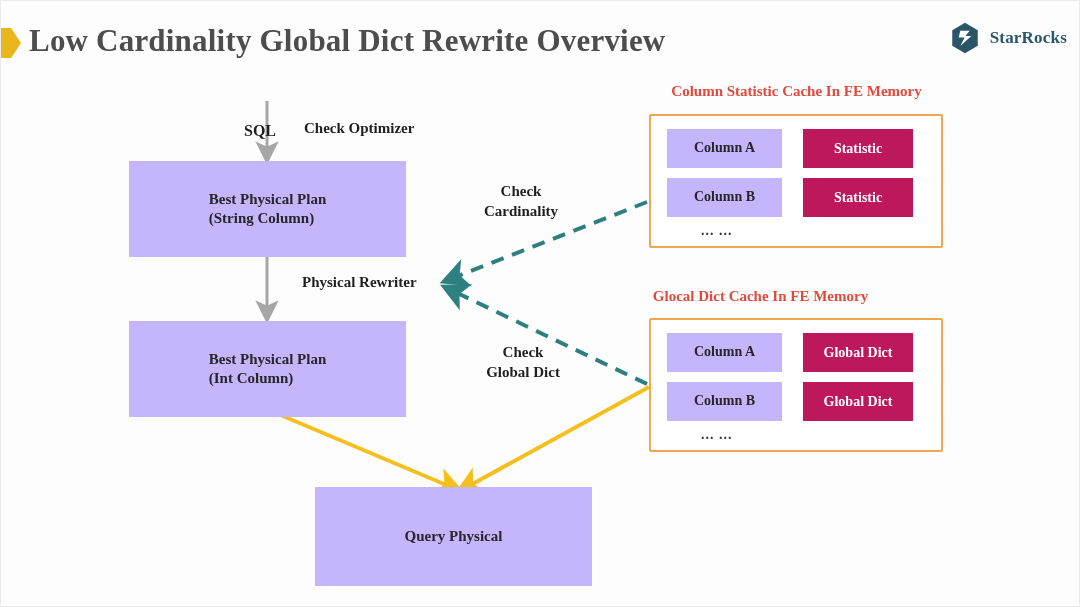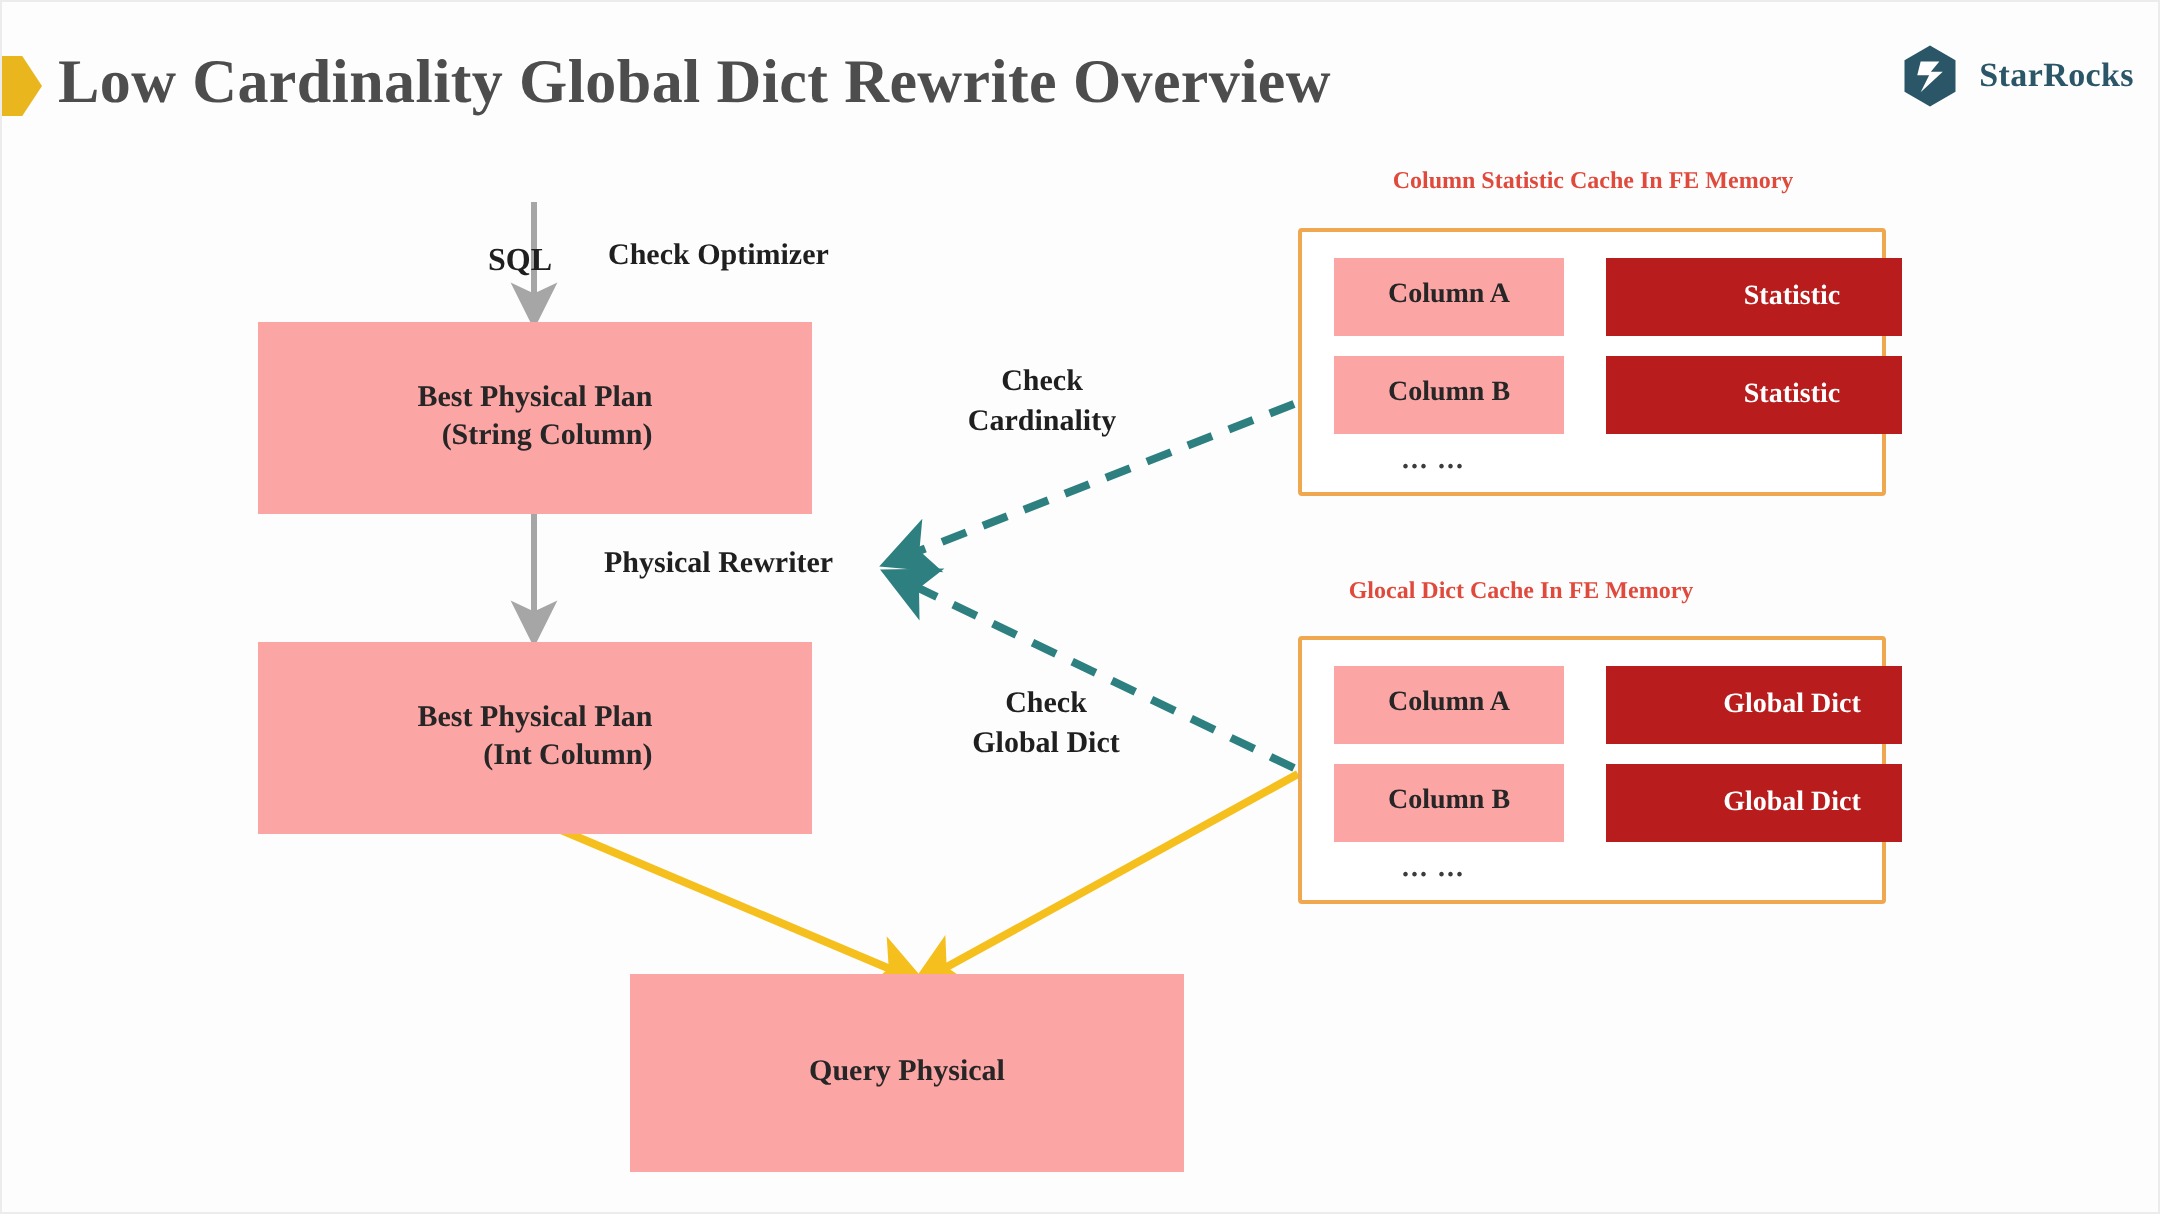--- a/index.html
+++ b/index.html
@@ -30,41 +30,40 @@
     display:flex;align-items:center;gap:8px;
   }
   #logo-mark{width:34px;height:34px;display:block;}
   #logo-text{
     font-size:17px;font-weight:bold;color:#2b5668;
     font-family:"Liberation Serif",serif;letter-spacing:.2px;
   }
 
   
   .gbox{
-    position:absolute;background:#fca5a5;
+    position:absolute;background:#c4b5fd;
     display:flex;align-items:center;justify-content:center;
-    text-align:right;color:#262626;font-weight:bold;
+    text-align:left;color:#262626;font-weight:bold;
     font-family:"Liberation Serif",serif;line-height:1.3;
   }
   .gbox .l2{display:block;}
 
   .tealbox{
-    position:absolute;background:#b91c1c;
+    position:absolute;background:#be185d;
     display:flex;align-items:center;justify-content:center;
     color:#ffffff;font-weight:bold;font-size:14px;
     font-family:"Liberation Serif",serif;
-    padding-left:38px;
   }
 
   .panel{
     position:absolute;border:2px solid #efa84f;background:#ffffff;
     box-sizing:border-box;border-radius:2px;
   }
   .panel-title{
-    position:absolute;color:#e04a3d;font-weight:bold;font-size:12px;
+    position:absolute;color:#e04a3d;font-weight:bold;font-size:15px;
     font-family:"Liberation Serif",serif;white-space:nowrap;text-align:center;
   }
   .ellipsis{
     position:absolute;color:#3b3b3b;font-weight:bold;font-size:14px;
     letter-spacing:1px;font-family:"Liberation Serif",serif;
   }
 
   
   .flabel{
     position:absolute;color:#1f1f1f;font-weight:bold;font-size:15px;

